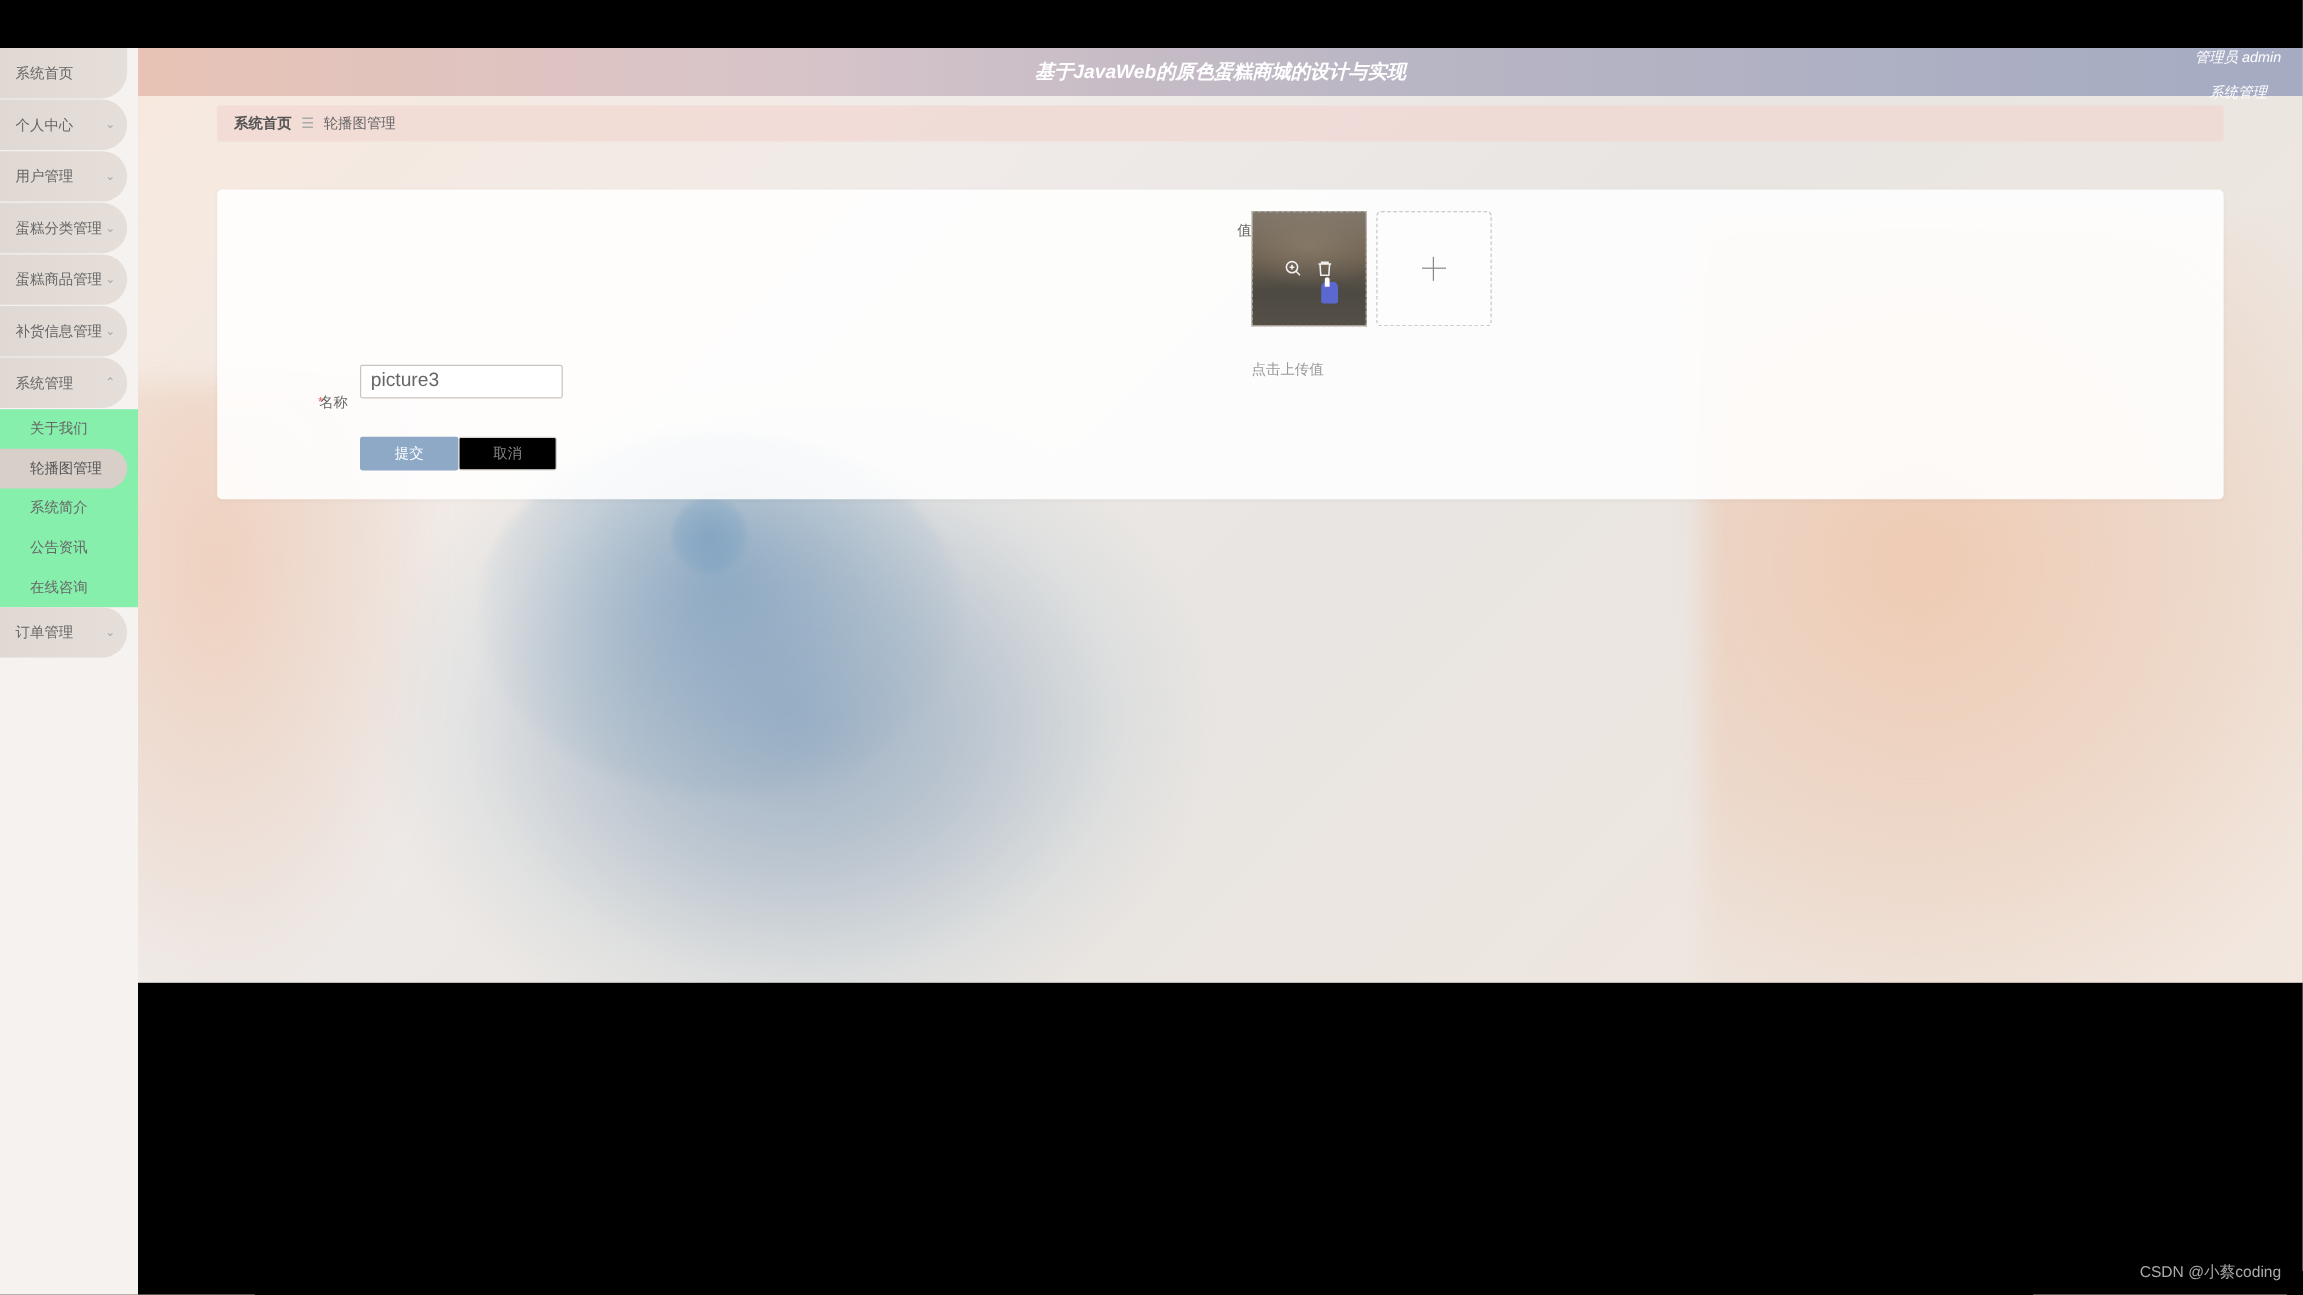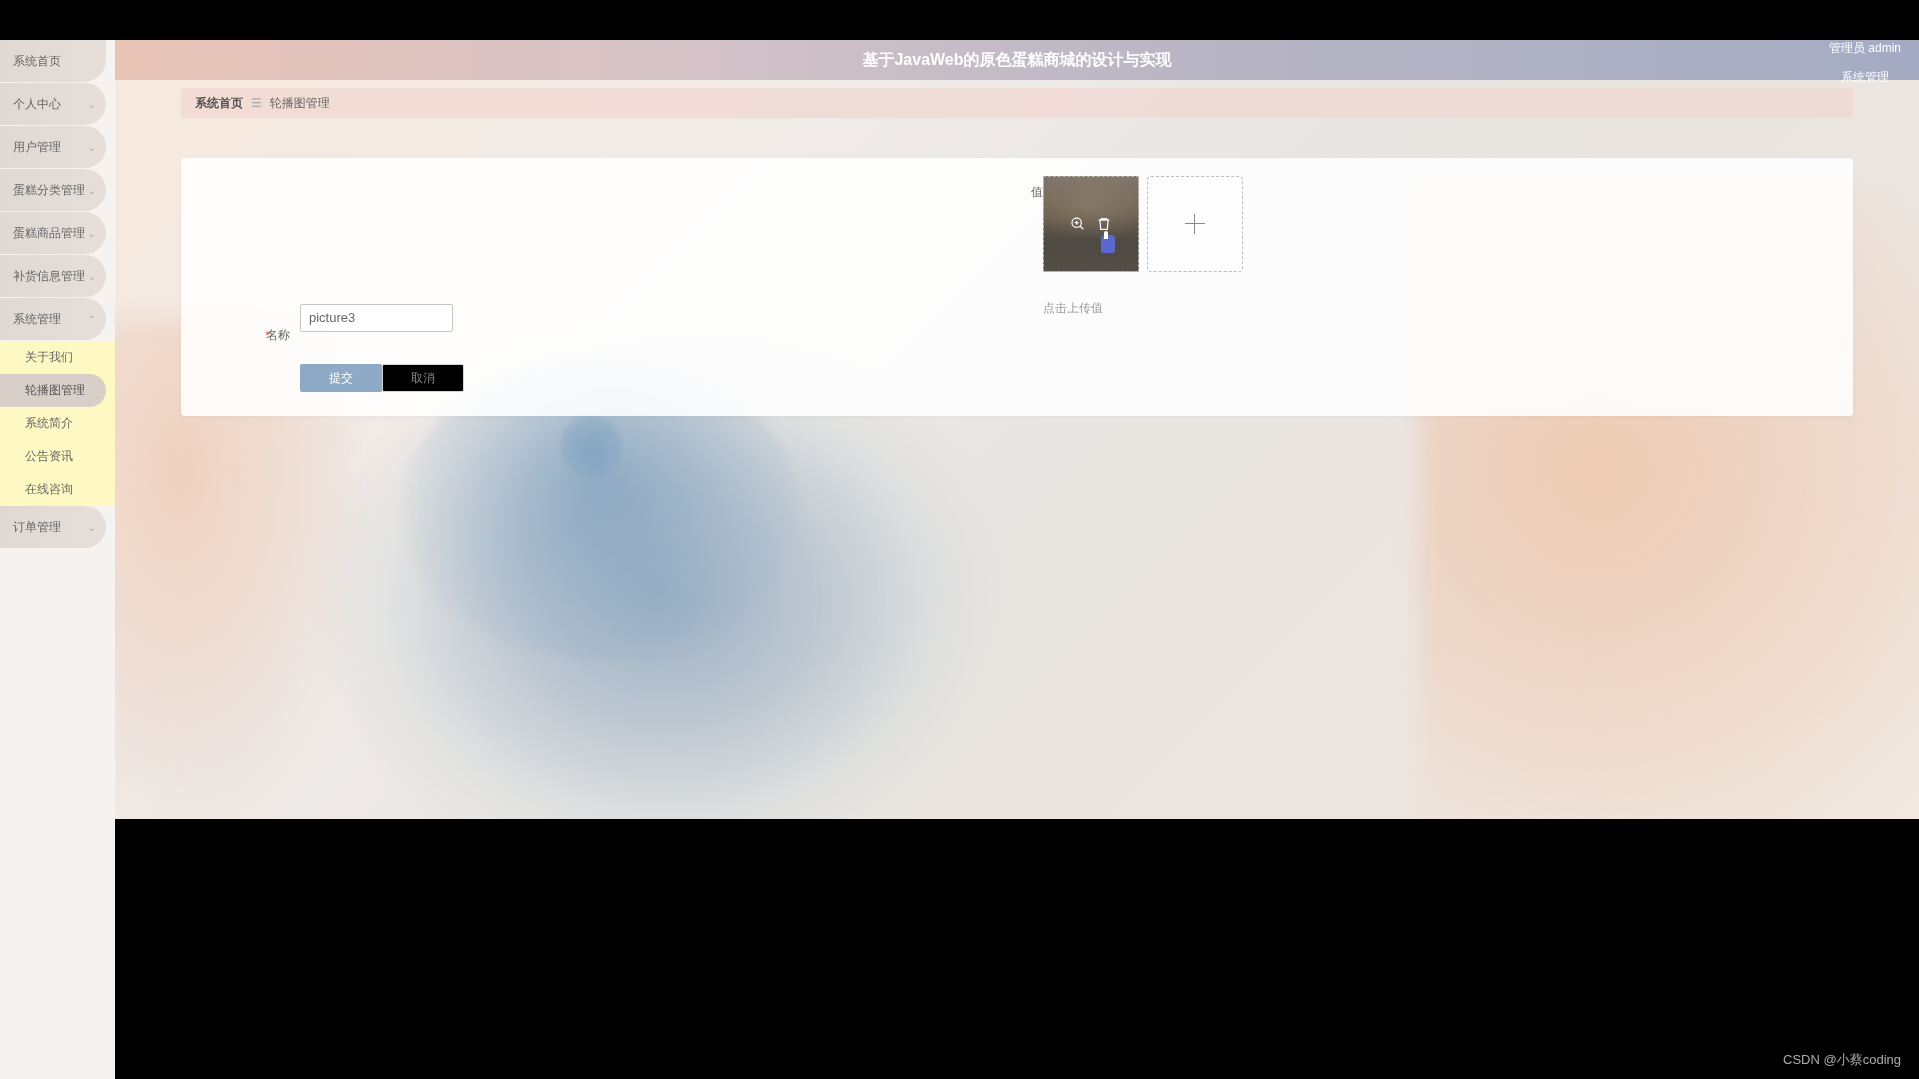--- a/index.html
+++ b/index.html
@@ -9,48 +9,48 @@
     
     
     .bg-art { position: absolute; inset: 0; overflow: hidden; background: linear-gradient(135deg, #f8e8dc 0%, #f0ebe8 30%, #e8e5e2 50%, #f5e8de 100%); }
     .bg-art::before { content: ''; position: absolute; left: 100px; top: 200px; width: 1400px; height: 600px; background: radial-gradient(ellipse 500px 400px at 40% 60%, rgba(90,130,170,0.55) 0%, rgba(120,150,180,0.4) 30%, rgba(180,200,210,0.2) 55%, transparent 70%); filter: blur(8px); }
     .bg-art::after { content: ''; position: absolute; left: 400px; top: 320px; width: 400px; height: 300px; background: radial-gradient(circle at 50% 40%, rgba(110,150,185,0.6) 0%, rgba(140,170,195,0.3) 50%, transparent 80%); border-radius: 50%; filter: blur(4px); }
     .bg-blob-orange { position: absolute; right: -100px; top: 150px; width: 600px; height: 700px; background: radial-gradient(ellipse at 30% 40%, rgba(240,185,150,0.6) 0%, rgba(235,190,160,0.35) 40%, transparent 70%); filter: blur(10px); }
     .bg-blob-orange2 { position: absolute; left: 60px; top: 280px; width: 300px; height: 500px; background: radial-gradient(ellipse at 40% 30%, rgba(235,185,155,0.5) 0%, rgba(230,195,175,0.25) 50%, transparent 75%); filter: blur(12px); }
     .bg-dot { position: absolute; left: 560px; top: 375px; width: 62px; height: 62px; background: radial-gradient(circle, rgba(130,165,195,0.7) 0%, rgba(150,180,205,0.5) 60%, transparent 100%); border-radius: 50%; filter: blur(2px); }
     
     
-    .header { position: absolute; top: 0; left: 115px; right: 0; height: 40px; background: linear-gradient(90deg, #e8c3b5 0%, #d7c4c9 30%, #b8b5c4 60%, #a4abc2 100%); display: flex; align-items: center; justify-content: center; z-index: 10; }
+    .header { position: absolute; top: 0; left: 115px; right: 0; height: 40px; background: linear-gradient(90deg, #e8c3b5 0%, #d7c4c9 30%, #b8b5c4 60%, #a4abc2 100%); display: flex; align-items: center; justify-content: center; z-index: 10; font-style: italic; }
     .header-title { color: #fff; font-size: 16px; font-weight: 600; }
     .header-right { position: absolute; right: 18px; top: 0; height: 40px; display: flex; align-items: center; gap: 12px; color: #fff; font-size: 12px; flex-direction: column; }
     .header-right span { cursor: pointer; }
     
     
     .sidebar { position: absolute; left: 0; top: 0; bottom: 0; width: 115px; background: #f5f2f0; z-index: 20; }
     .menu-item { height: 42px; display: flex; align-items: center; padding-left: 13px; font-size: 12px; color: #666; background: linear-gradient(90deg, #e0d8d2 0%, #e6dfd9 100%); border-radius: 0 22px 22px 0; margin-bottom: 1px; position: relative; cursor: pointer; width: 106px; }
     .menu-item.first { border-radius: 0 0 22px 0; }
     .menu-item .chev { position: absolute; right: 10px; top: 50%; transform: translateY(-50%); color: #aaa; font-size: 10px; }
-    .submenu { background: #fef9c3; }
+    .submenu { background: #86efac; }
     .submenu-item { height: 33px; display: flex; align-items: center; padding-left: 25px; font-size: 12px; color: #666; cursor: pointer; }
     .submenu-item.active { background: #d8cfc8; border-radius: 0 18px 18px 0; width: 106px; color: #555; font-weight: 500; }
     
     
     .main { position: absolute; left: 115px; top: 40px; right: 0; bottom: 0; padding: 8px 66px 0 66px; z-index: 5; }
     .breadcrumb { height: 30px; background: rgba(240,215,210,0.75); border-radius: 2px; display: flex; align-items: center; padding-left: 14px; font-size: 12px; color: #666; margin-bottom: 40px; }
     .breadcrumb .bc-home { font-weight: 600; color: #555; }
     .breadcrumb .sep { margin: 0 8px; color: #aaa; }
     
     .form-card { background: rgba(255,255,255,0.88); border-radius: 4px; padding: 18px 24px 24px 24px; box-shadow: 0 1px 4px rgba(0,0,0,0.04); display: flex; }
     .form-left { flex: 0 0 50%; padding-top: 115px; }
     .form-right { flex: 1; padding-left: 10px; }
     
     .form-row { display: flex; align-items: center; margin-bottom: 20px; }
     .form-label { width: 95px; text-align: right; padding-right: 10px; font-size: 12px; color: #666; position: relative; margin-top: 36px; }
     .form-label.required::before { content: '*'; color: #e06c5c; position: absolute; left: 60px; top: 2px; font-size: 11px; }
-    .form-input { width: 153px; height: 28px; border: 1px solid #c8c4c0; border-radius: 2px; padding: 0 8px; font-size: 13px; color: #666; outline: none; }
+    .form-input { width: 169px; height: 28px; border: 1px solid #c8c4c0; border-radius: 2px; padding: 0 8px; font-size: 16px; color: #666; outline: none; }
     
     .form-actions { display: flex; gap: 0; padding-left: 95px; }
     .btn { width: 82px; height: 28px; border-radius: 2px; font-size: 12px; cursor: pointer; border: none; }
     .btn-primary { background: #8ea9c6; color: #fff; }
     .btn-default { background: #000000; border: 1px solid #d8d4d0; color: #888; }
     
     .upload-row { display: flex; align-items: flex-start; }
     .upload-label { font-size: 12px; color: #666; padding-top: 8px; width: 16px; text-align: right; }
     .upload-area { display: flex; gap: 8px; align-items: flex-start; }
     .thumb { width: 96px; height: 96px; border: 1px dashed #b8b4b0; position: relative; background: linear-gradient(180deg, #b8aa98 0%, #9a8872 40%, #6e6a60 70%, #7a7266 100%); display: flex; align-items: center; justify-content: center; }

